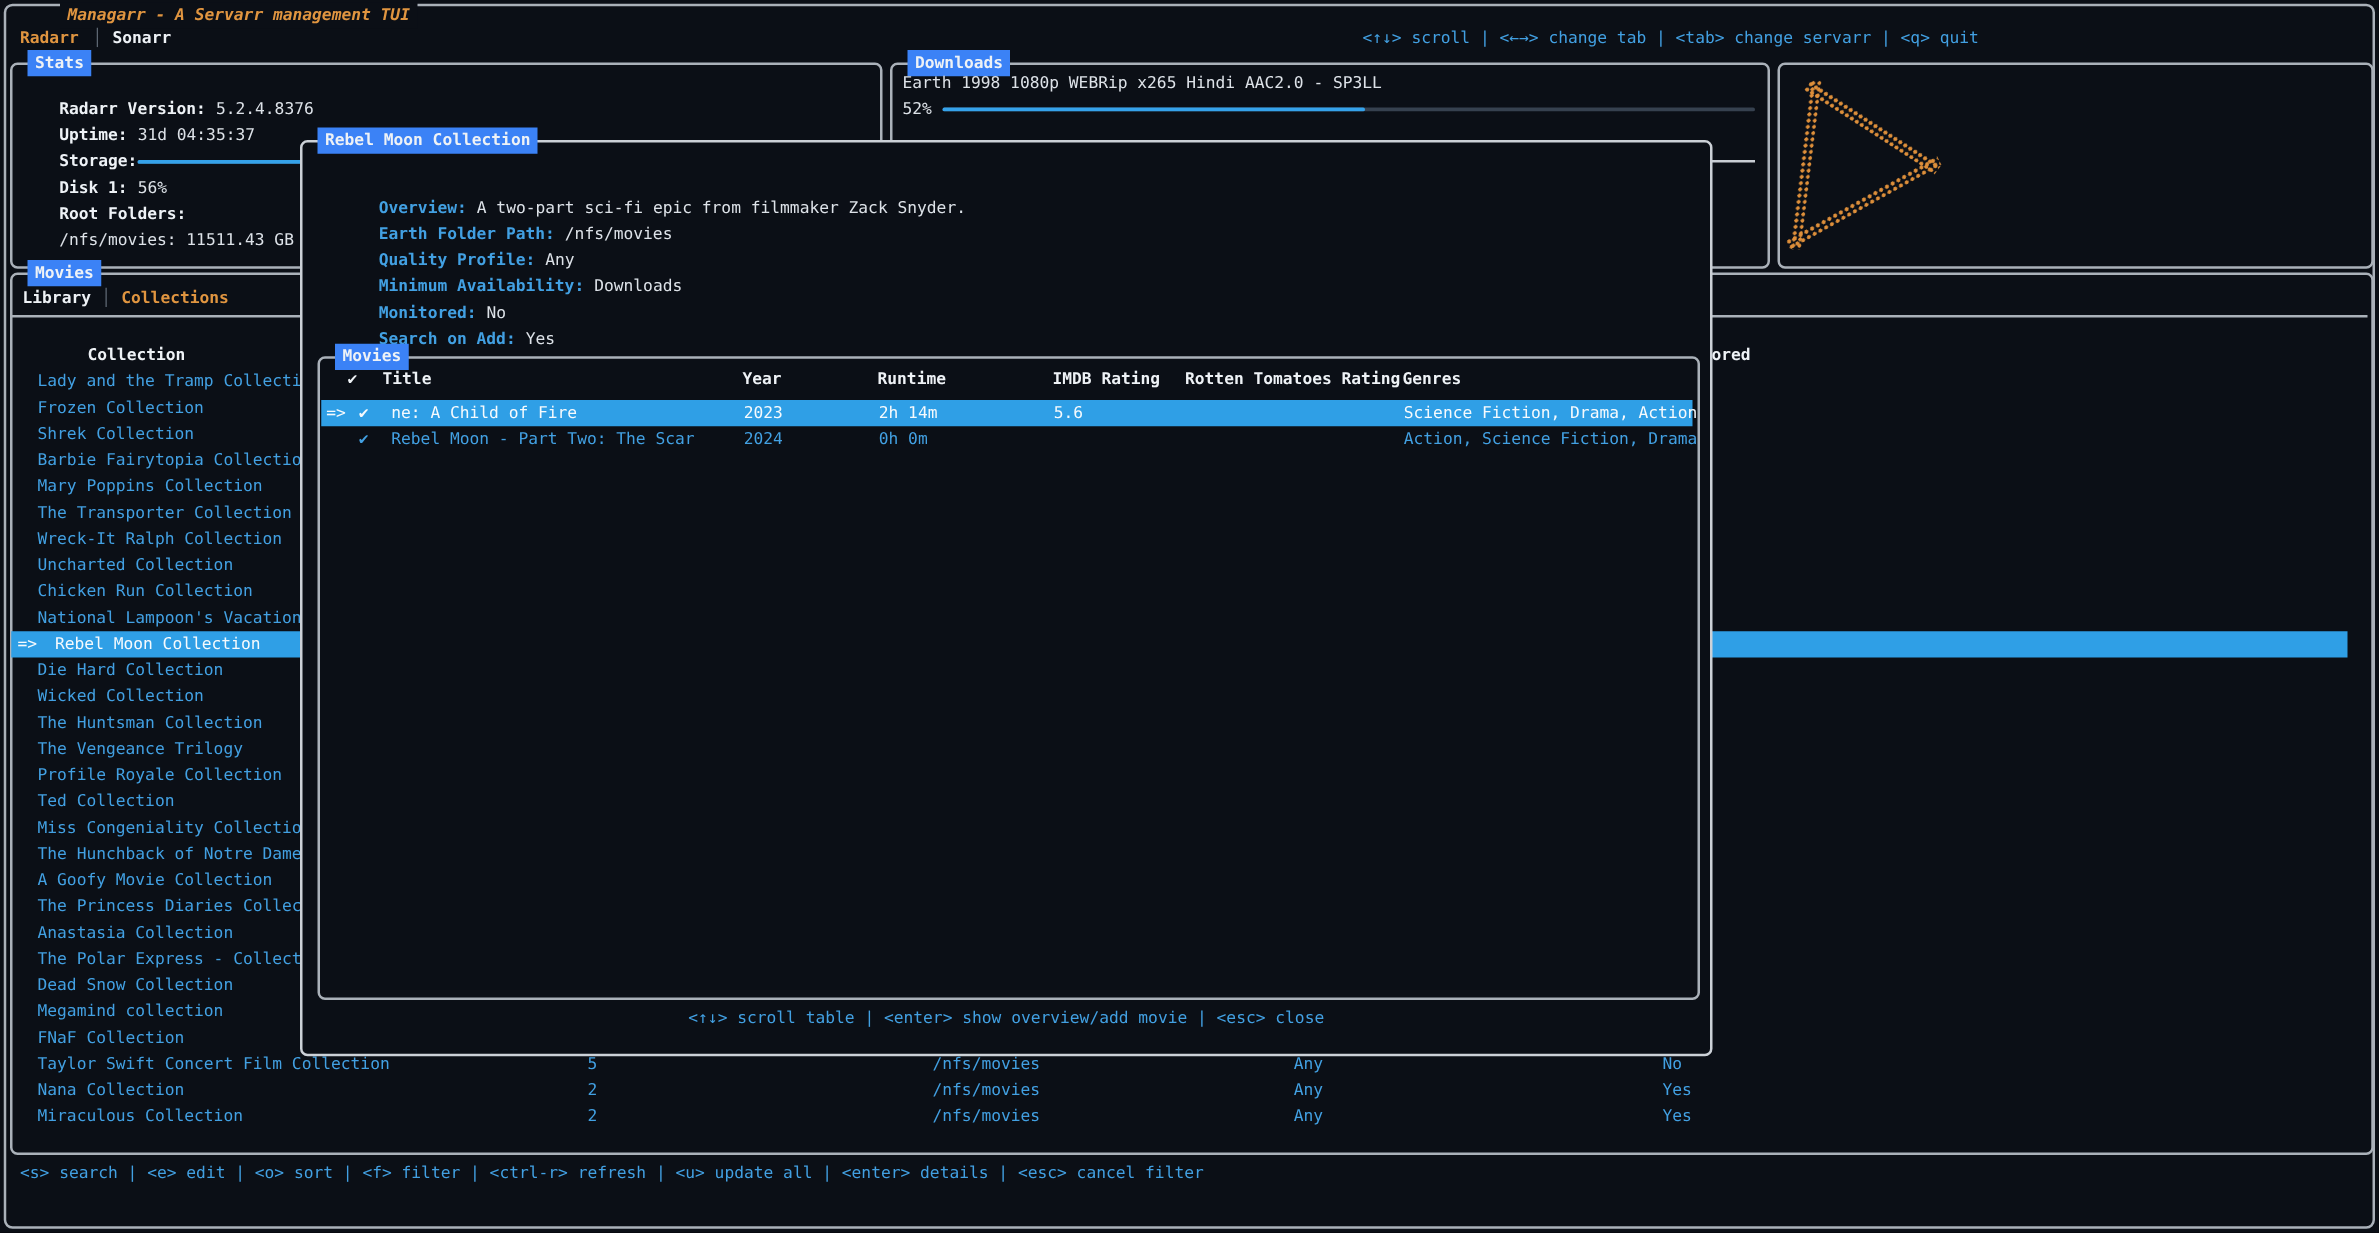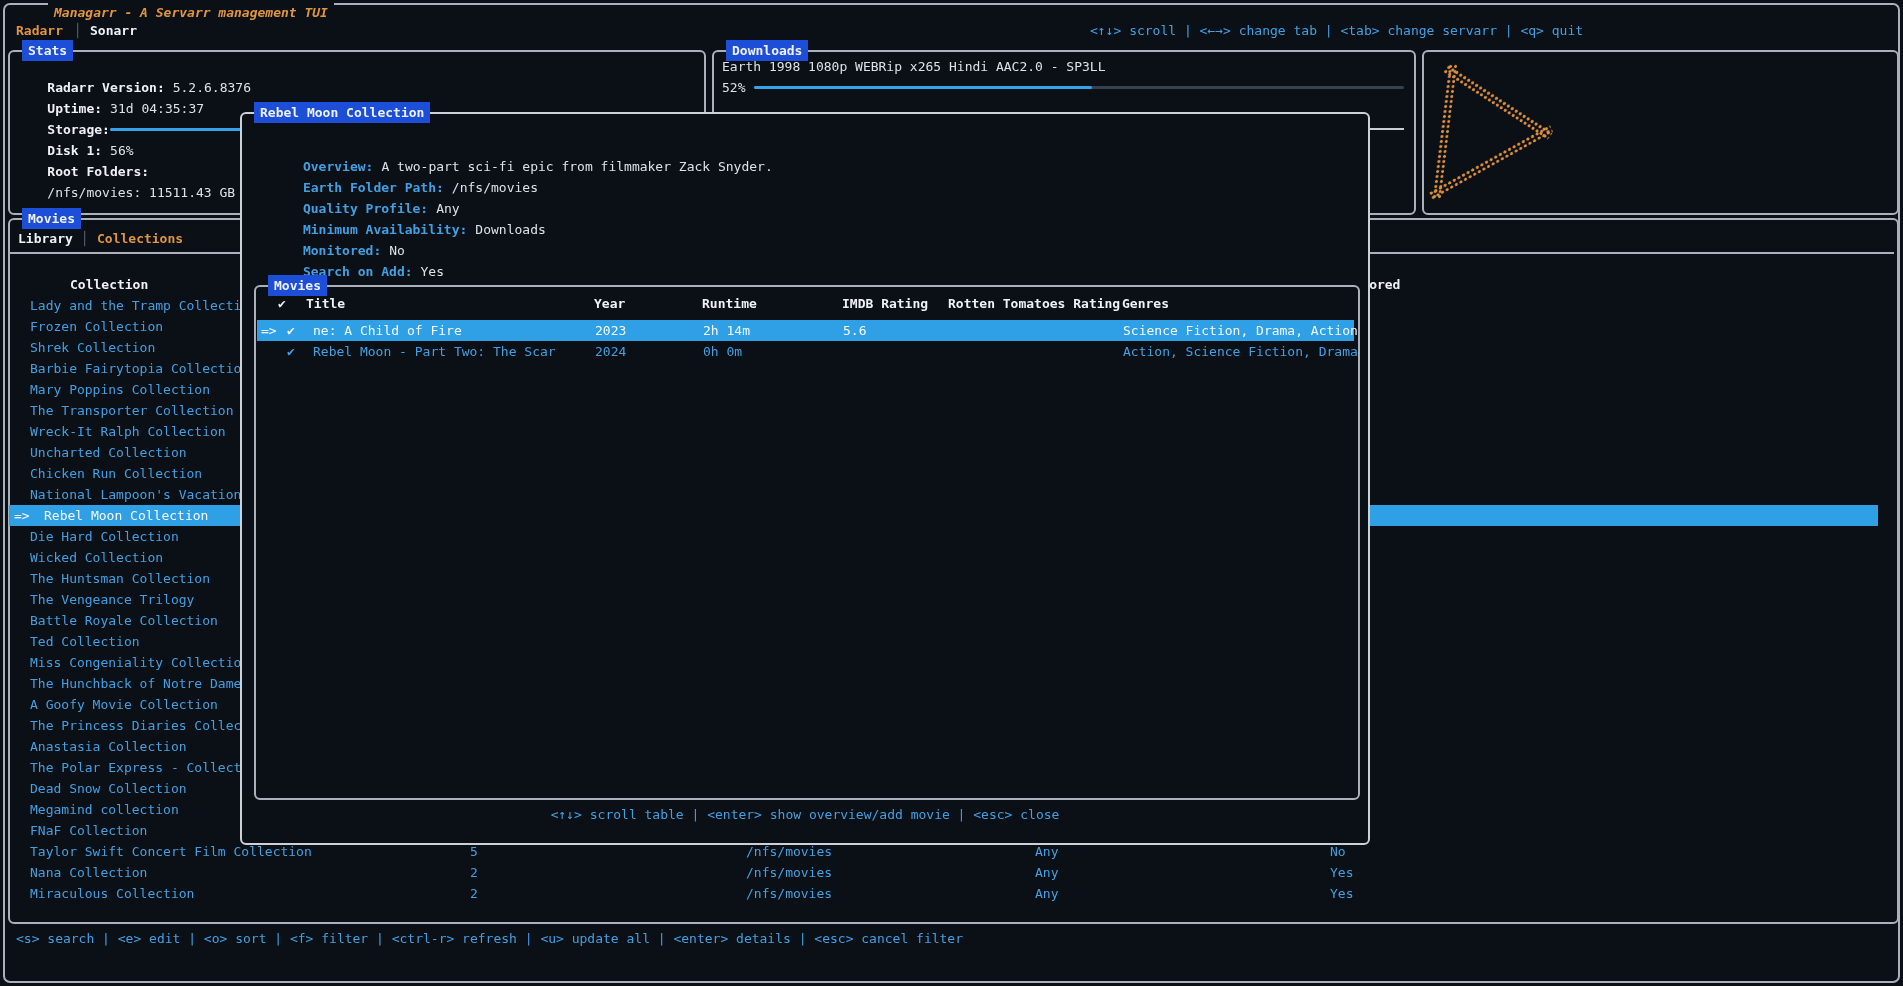--- a/index.html
+++ b/index.html
@@ -4,21 +4,21 @@
 <style>
   html,body{margin:0;padding:0;background:#07090d;}
   .screen{
     position:relative;width:1903px;height:986px;background:#0b0f16;
     font-family:"DejaVu Sans Mono","DejaVu Sans",monospace;
     font-size:13px;line-height:21px;color:#dde2e8;overflow:hidden;
   }
   .abs{position:absolute;white-space:pre;}
   .frame{position:absolute;inset:3px;border:2px solid #aab1b9;border-radius:7px;}
   .panel{position:absolute;border:2px solid #aab1b9;border-radius:6px;}
-  .ptitle{position:absolute;top:-12px;left:12px;background:#1d4ed8;padding:0 6px;
+  .ptitle{position:absolute;top:-12px;left:12px;background:#3b82f6;padding:0 6px;
           font-weight:bold;color:#eef2f6;white-space:pre;}
   .blue{color:#42a0e2;}
   .orange{color:#e09540;font-weight:bold;}
   .bold{font-weight:bold;color:#eef2f6;}
   .italic{font-style:italic;}
   .sep{color:#5d6672;}
   .val{padding-left:8px;}
   .lblblue{color:#42a0e2;font-weight:bold;}
   .gauge{position:absolute;height:3px;border-radius:2px;background:#36414f;}
   .gauge .fill{position:absolute;left:0;top:0;bottom:0;background:#35a2ea;border-radius:2px;}
@@ -49,21 +49,21 @@
   <span class="abs orange" style="left:16px;top:20px;">Radarr</span>
   <span class="abs sep" style="left:74px;top:20px;">│</span>
   <span class="abs bold" style="left:90px;top:20px;">Sonarr</span>
 
   <span class="abs blue" style="left:1090px;top:20px;">&lt;↑↓&gt; scroll | &lt;←→&gt; change tab | &lt;tab&gt; change servarr | &lt;q&gt; quit</span>
 
   <div class="panel" style="left:8px;top:50px;width:694px;height:161px;">
     <span class="ptitle">Stats</span>
   </div>
   <div class="abs" style="left:16px;top:56px;">
-    <span class="bold">Radarr Version:</span><span class="val">5.2.6.8376</span>
+    <span class="bold">Radarr Version:</span><span class="val">5.2.4.8376</span>
   </div>
   <div class="abs" style="left:16px;top:77px;">
     <span class="bold">Uptime:</span><span class="val">31d 04:35:37</span>
   </div>
   <div class="abs" style="left:16px;top:98px;">
     <span class="bold">Storage:</span>
   </div>
   <div class="abs" style="left:16px;top:119px;">
     <span class="bold">Disk 1:</span><span class="val">56%</span>
   </div>
@@ -115,21 +115,21 @@
       <div class="crow" style="top: 400px;"><span class="cell blue" style="left: 21px;">The Transporter Collection</span></div>
       <div class="crow" style="top: 421px;"><span class="cell blue" style="left: 21px;">Wreck-It Ralph Collection</span></div>
       <div class="crow" style="top: 442px;"><span class="cell blue" style="left: 21px;">Uncharted Collection</span></div>
       <div class="crow" style="top: 463px;"><span class="cell blue" style="left: 21px;">Chicken Run Collection</span></div>
       <div class="crow" style="top: 484px;"><span class="cell blue" style="left: 21px;">National Lampoon's Vacation Collection</span></div>
       <div class="crow sel" style="top: 505px;"><span class="cell" style="left: 5px;">=&gt;</span><span class="cell" style="left: 35px;">Rebel Moon Collection</span></div>
       <div class="crow" style="top: 526px;"><span class="cell blue" style="left: 21px;">Die Hard Collection</span></div>
       <div class="crow" style="top: 547px;"><span class="cell blue" style="left: 21px;">Wicked Collection</span></div>
       <div class="crow" style="top: 568px;"><span class="cell blue" style="left: 21px;">The Huntsman Collection</span></div>
       <div class="crow" style="top: 589px;"><span class="cell blue" style="left: 21px;">The Vengeance Trilogy</span></div>
-      <div class="crow" style="top: 610px;"><span class="cell blue" style="left: 21px;">Battle Royale Collection</span></div>
+      <div class="crow" style="top: 610px;"><span class="cell blue" style="left: 21px;">Profile Royale Collection</span></div>
       <div class="crow" style="top: 631px;"><span class="cell blue" style="left: 21px;">Ted Collection</span></div>
       <div class="crow" style="top: 652px;"><span class="cell blue" style="left: 21px;">Miss Congeniality Collection</span></div>
       <div class="crow" style="top: 673px;"><span class="cell blue" style="left: 21px;">The Hunchback of Notre Dame Collection</span></div>
       <div class="crow" style="top: 694px;"><span class="cell blue" style="left: 21px;">A Goofy Movie Collection</span></div>
       <div class="crow" style="top: 715px;"><span class="cell blue" style="left: 21px;">The Princess Diaries Collection</span></div>
       <div class="crow" style="top: 736px;"><span class="cell blue" style="left: 21px;">Anastasia Collection</span></div>
       <div class="crow" style="top: 757px;"><span class="cell blue" style="left: 21px;">The Polar Express - Collection</span></div>
       <div class="crow" style="top: 778px;"><span class="cell blue" style="left: 21px;">Dead Snow Collection</span></div>
       <div class="crow" style="top: 799px;"><span class="cell blue" style="left: 21px;">Megamind collection</span></div>
       <div class="crow" style="top: 820px;"><span class="cell blue" style="left: 21px;">FNaF Collection</span></div>

